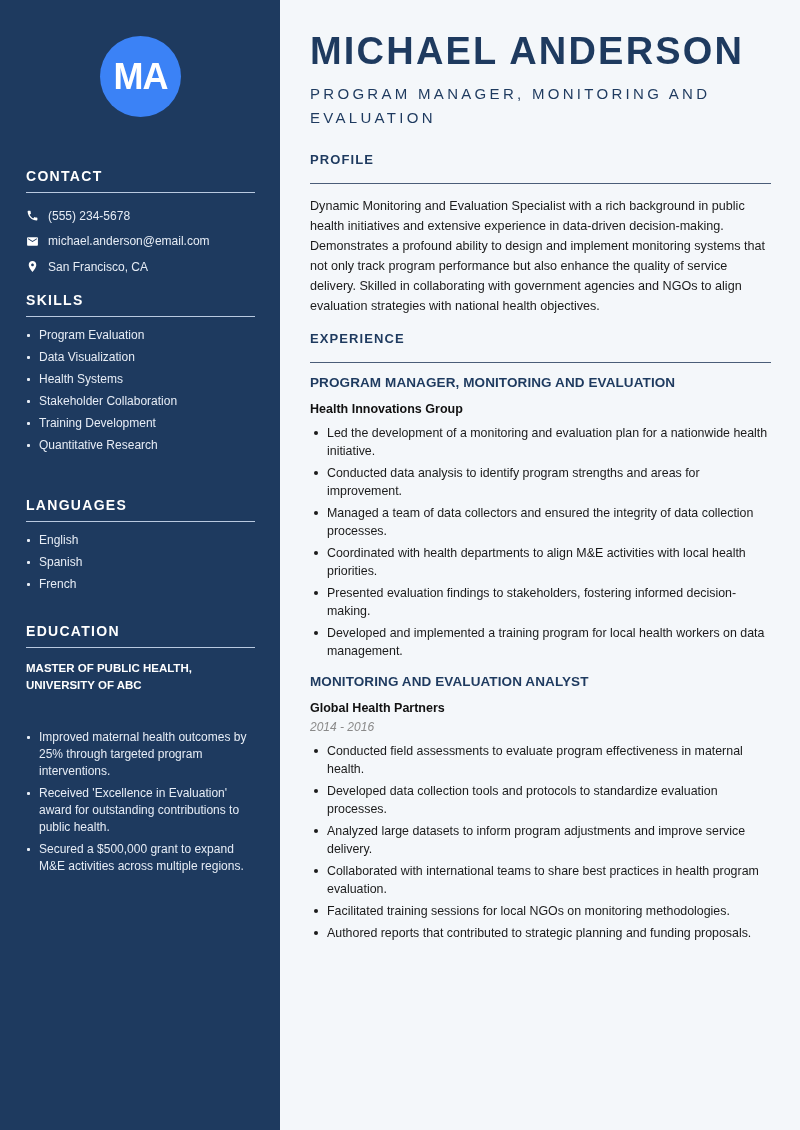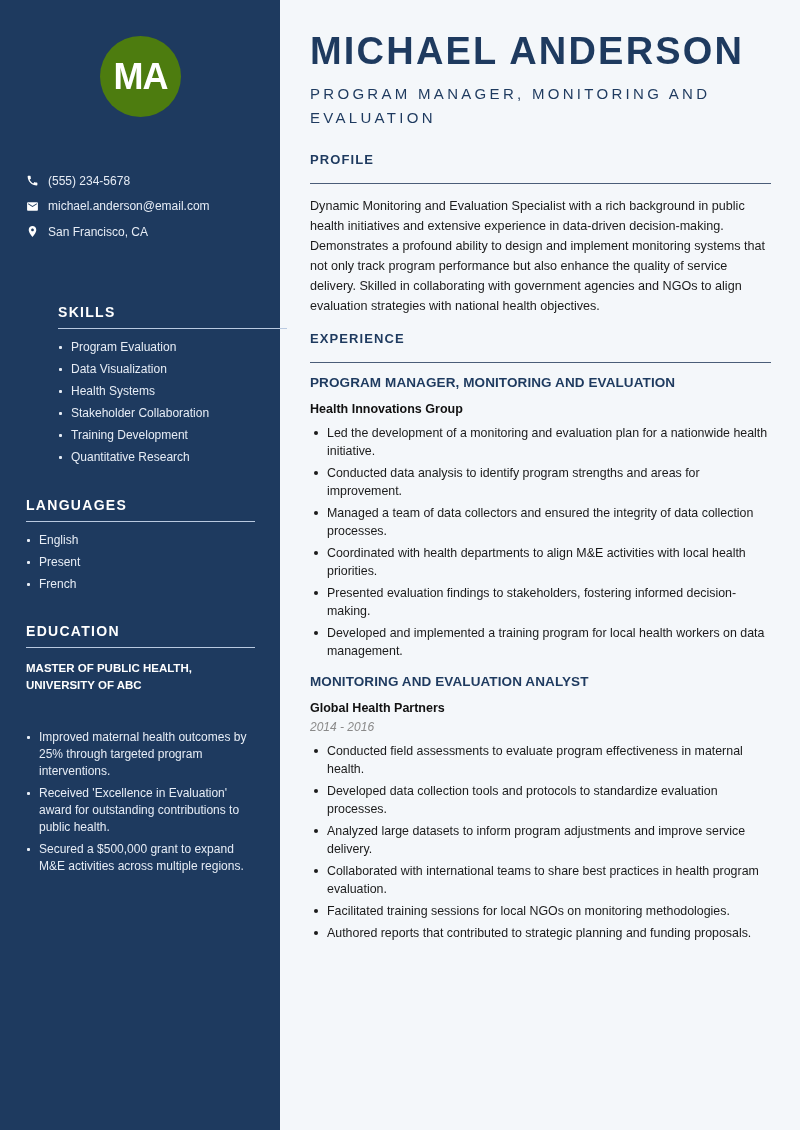--- a/index.html
+++ b/index.html
@@ -13,21 +13,21 @@
     .sidebar {
       position: absolute; left: 0; top: 0;
       width: 280px; height: 1130px;
       background: #1e3a5f;
       color: #ffffff;
       padding: 0 26px 0 26px;
     }
     .avatar {
       position: absolute; left: 100px; top: 36px;
       width: 81px; height: 81px; border-radius: 50%;
-      background: #4d7c0f;
+      background: #3b82f6;
       color: #ffffff;
       font-weight: bold; font-size: 36px;
       display: flex; align-items: center; justify-content: center;
       letter-spacing: -1px;
     }
     .side-section { position: absolute; left: 26px; width: 229px; }
     .side-heading {
       font-size: 14px; font-weight: bold; letter-spacing: 1.3px;
       color: #ffffff;
       padding-bottom: 8px;
@@ -102,57 +102,58 @@
     }
     .job + .job .job-title { margin-top: 14px; }
   </style>
 </head>
 <body>
 
 <aside class="sidebar">
   <div class="avatar">MA</div>
 
   <section class="side-section" style="top:168px;">
+    <div class="side-heading">CONTACT</div>
     <div class="contact-row">
       <svg viewBox="0 0 24 24">
           <path fill="#ffffff" d="M6.6 10.8c1.4 2.8 3.8 5.1 6.6 6.6l2.2-2.2c.3-.3.7-.4 1-.2 1.1.4 2.3.6 3.6.6.6 0 1 .4 1 1V20c0 .6-.4 1-1 1C10.6 21 3 13.4 3 4c0-.6.4-1 1-1h3.5c.6 0 1 .4 1 1 0 1.3.2 2.5.6 3.6.1.3 0 .7-.2 1L6.6 10.8z"></path>
         </svg>
       <span>(555) 234-5678</span>
     </div>
     <div class="contact-row">
       <svg viewBox="0 0 24 24">
           <path fill="#ffffff" d="M20 4H4c-1.1 0-2 .9-2 2v12c0 1.1.9 2 2 2h16c1.1 0 2-.9 2-2V6c0-1.1-.9-2-2-2zm0 4l-8 5-8-5V6l8 5 8-5v2z"></path>
         </svg>
       <span>michael.anderson@email.com</span>
     </div>
     <div class="contact-row">
       <svg viewBox="0 0 24 24">
           <path fill="#ffffff" d="M12 2C8.1 2 5 5.1 5 9c0 5.2 7 13 7 13s7-7.8 7-13c0-3.9-3.1-7-7-7zm0 9.5c-1.4 0-2.5-1.1-2.5-2.5s1.1-2.5 2.5-2.5 2.5 1.1 2.5 2.5-1.1 2.5-2.5 2.5z"></path>
         </svg>
       <span>San Francisco, CA</span>
     </div>
   </section>
 
-  <section class="side-section" style="top:304px;margin-left:32px;">
+  <section class="side-section" style="top:292px;">
     <div class="side-heading">SKILLS</div>
     <ul class="side-list">
       <li>Program Evaluation</li>
       <li>Data Visualization</li>
       <li>Health Systems</li>
       <li>Stakeholder Collaboration</li>
       <li>Training Development</li>
       <li>Quantitative Research</li>
     </ul>
   </section>
 
   <section class="side-section" style="top:497px;">
     <div class="side-heading">LANGUAGES</div>
     <ul class="side-list">
       <li>English</li>
-      <li>Present</li>
+      <li>Spanish</li>
       <li>French</li>
     </ul>
   </section>
 
   <section class="side-section" style="top:623px;">
     <div class="side-heading" style="margin-bottom:0;">EDUCATION</div>
     <div class="edu-text">
       <div>MASTER OF PUBLIC HEALTH,</div>
       <div>UNIVERSITY OF ABC</div>
     </div>

